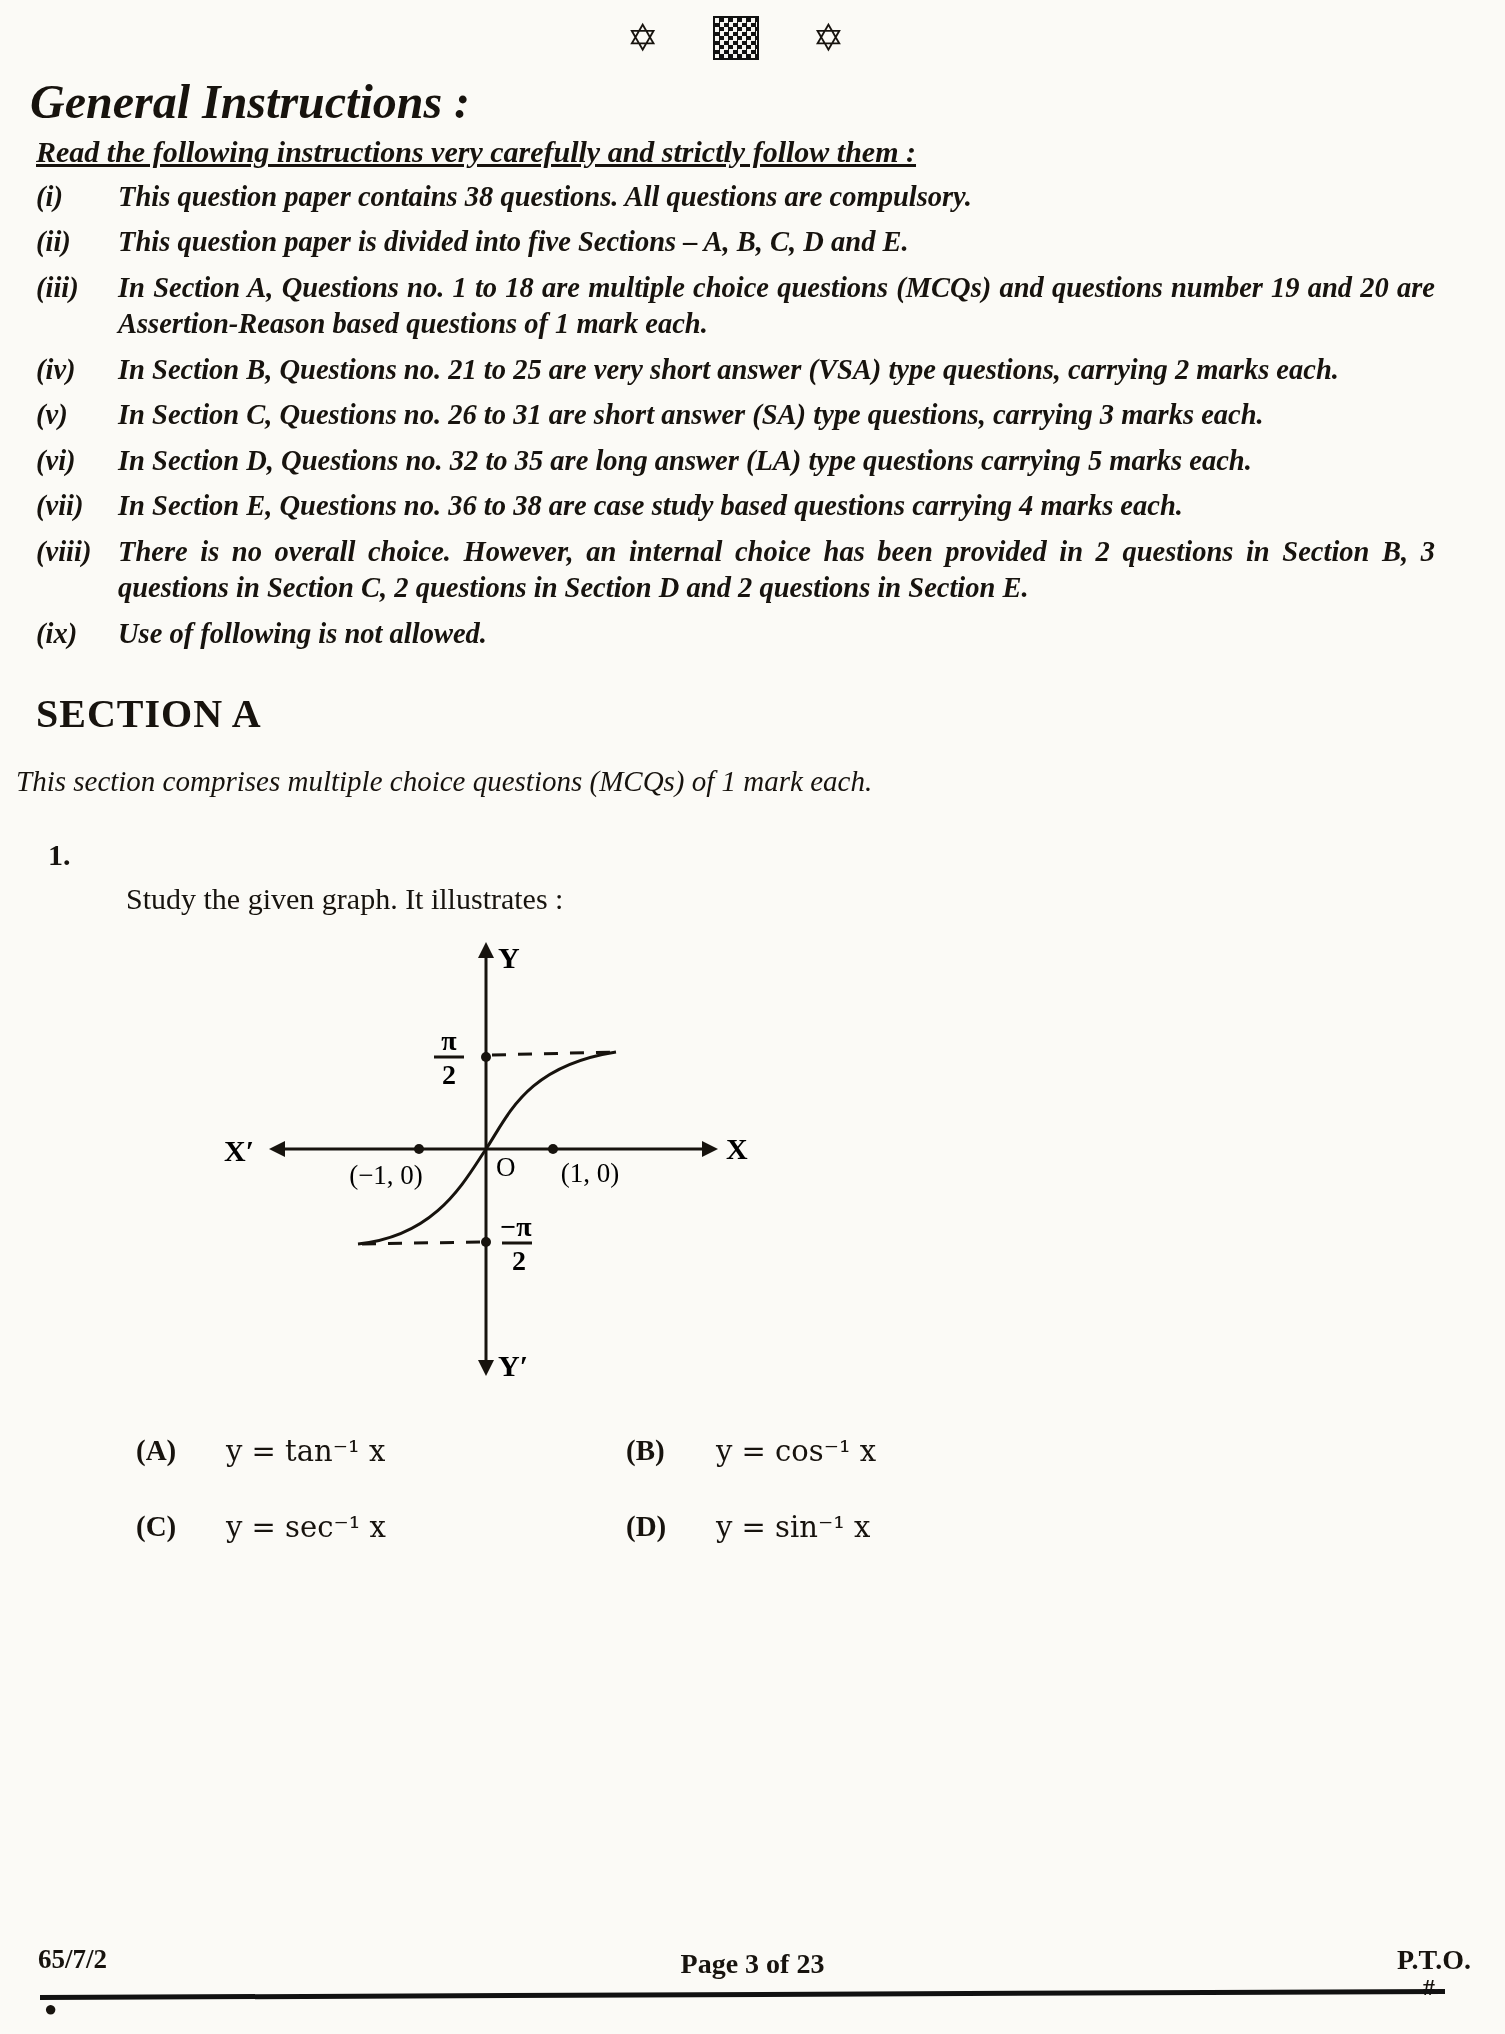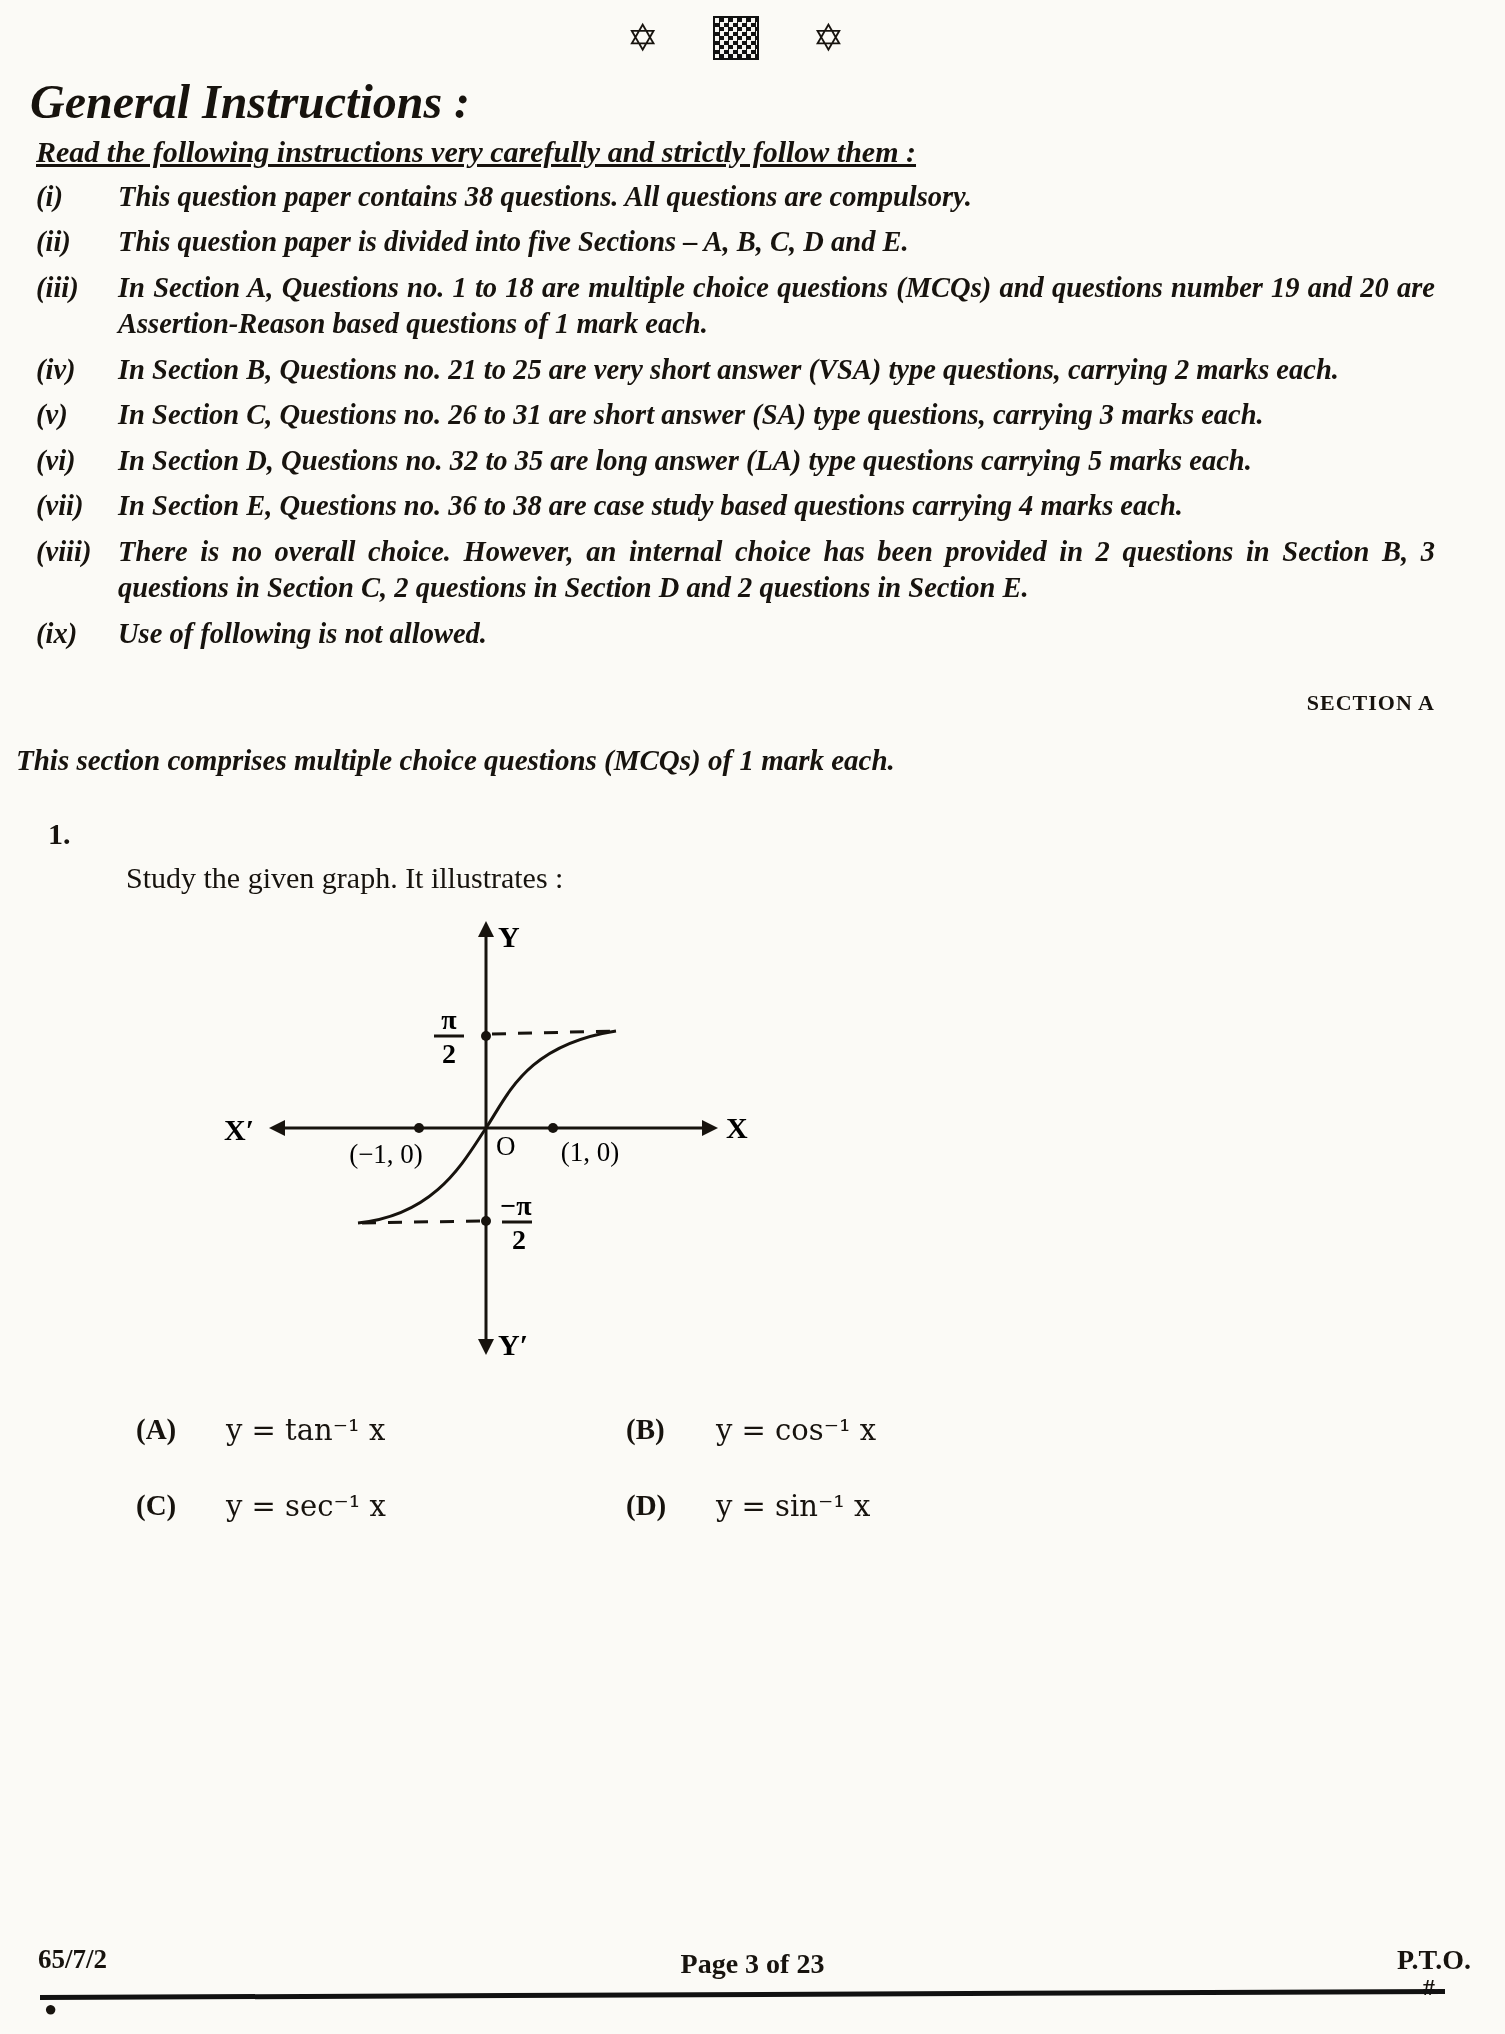--- a/index.html
+++ b/index.html
@@ -46,30 +46,30 @@
     margin: 0 0 10px 0;
     text-decoration: underline;
   }
   .gi-list { display: flex; flex-direction: column; gap: 9px; }
   .gi-item { display: flex; font-size: 28.5px; font-style: italic; font-weight: 600; line-height: 1.28; }
   .gi-num { flex: 0 0 82px; }
   .gi-text { flex: 1; text-align: justify; }
 
   
   .section-title {
-    text-align: right;
-    font-size: 22px;
+    text-align: left;
+    font-size: 40px;
     font-weight: bold;
     margin: 38px 0 28px 0;
     letter-spacing: 1px;
   }
   .section-sub {
     font-size: 29px;
     font-style: italic;
-    font-weight: 700;
+    font-weight: 400;
     margin: 0 0 40px -20px;
   }
 
   
   .q-row { display: flex; font-size: 30px; }
   .q-num { flex: 0 0 78px; font-weight: bold; padding-left: 12px; }
   .q-text { flex: 1; margin-top: 44px; }
 
   .graph-wrap { margin: 8px 0 10px 150px; }
   svg text { font-family: "Liberation Serif", serif; }

